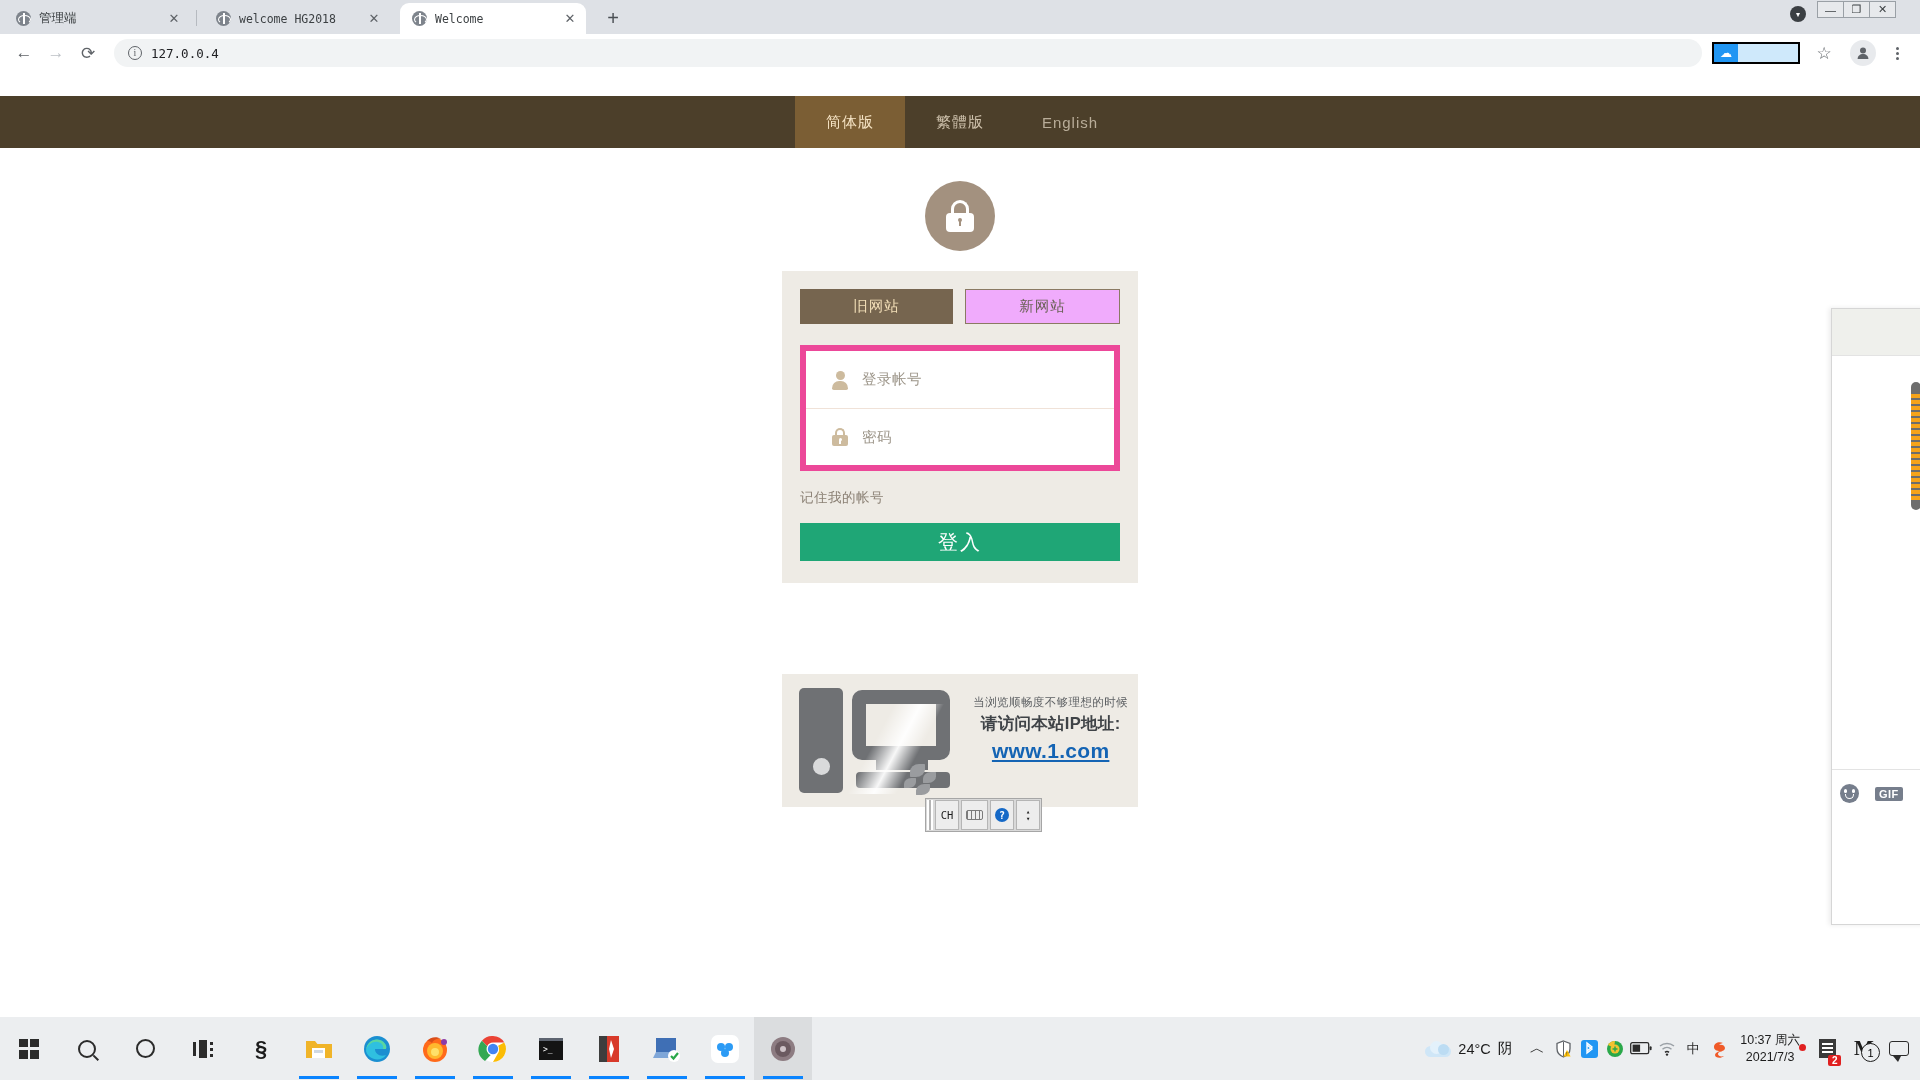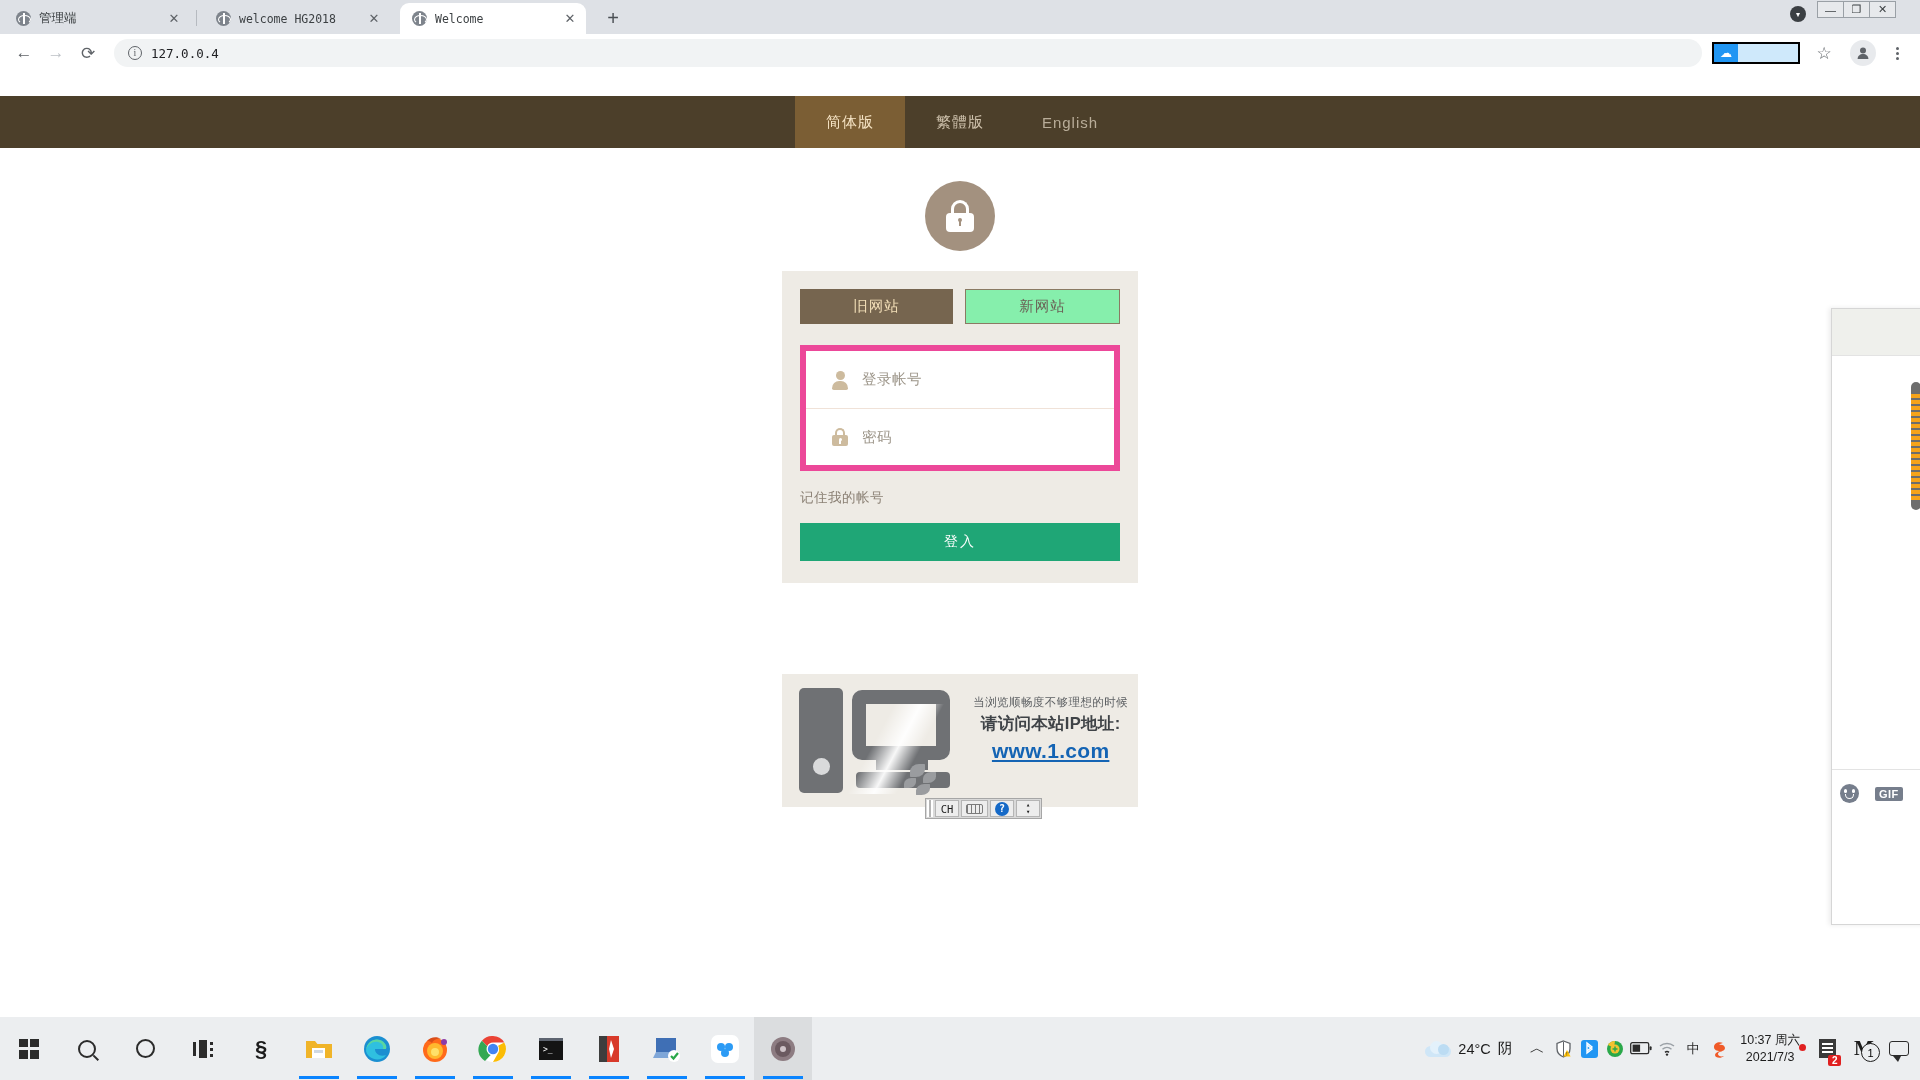--- a/index.html
+++ b/index.html
@@ -133,21 +133,21 @@
   .card {
     position: absolute; left: 782px; top: 175px; width: 356px;
     background: #eeebe5; padding: 18px 18px 22px 18px;
   }
   .tabs { display: flex; gap: 12px; }
   .site-tab {
     flex: 1; height: 35px; display: flex; align-items: center; justify-content: center;
     font-size: 14.5px; letter-spacing: 1px;
   }
   .site-tab.active { background: #76654f; color: #f3dfb8; }
-  .site-tab.idle { background: #86efac; border: 1px solid #8a7a63; color: #6b6257; }
+  .site-tab.idle { background: #f0abfc; border: 1px solid #8a7a63; color: #6b6257; }
 
   .fields { margin-top: 21px; background: #fff; border: 6px solid #ec4899; }
   .field { height: 57px; display: flex; align-items: center; padding: 0 10px 0 20px; }
   .field + .field { border-top: 1px solid #f0e2d8; }
   .field .fico { width: 28px; flex: 0 0 28px; display: flex; align-items: center; justify-content: center; }
   .field .ftext { font-size: 14.5px; color: #9c9589; margin-left: 8px; letter-spacing: .5px; }
 
   .user-ico { position: relative; width: 18px; height: 20px; }
   .user-ico .head { position: absolute; left: 5px; top: 1px; width: 9px; height: 9px;
                     border-radius: 50%; background: #cdbb9e; }
@@ -159,21 +159,21 @@
   .lock-ico .bd { position: absolute; left: 1px; top: 8px; width: 16px; height: 11px;
                   background: #cdbb9e; border-radius: 2px; }
   .lock-ico .kh2 { position: absolute; left: 7.6px; top: 11px; width: 3px; height: 3px;
                    border-radius: 50%; background: #fff; }
   .lock-ico .ks2 { position: absolute; left: 8.4px; top: 13px; width: 1.4px; height: 4px; background: #fff; }
 
   .remember { margin-top: 18px; font-size: 13.5px; color: #8b8175; letter-spacing: .5px; }
   .loginbtn {
     margin-top: 16px; height: 38px; background: #1fa676; color: #fff;
     display: flex; align-items: center; justify-content: center;
-    font-size: 14px; letter-spacing: 2px;
+    font-size: 20px; letter-spacing: 2px;
   }
 
   .banner {
     position: absolute; left: 782px; top: 578px; width: 356px; height: 133px;
     background: #eeebe5; overflow: hidden;
   }
   .banner .art { position: absolute; left: 12px; top: 10px; width: 170px; height: 113px; }
   .banner .tower { position: absolute; left: 5px; top: 4px; width: 44px; height: 105px;
                    background: #6f7174; border-radius: 5px; }
   .banner .tower .pwr { position: absolute; left: 14px; top: 70px; width: 17px; height: 17px;
@@ -191,21 +191,21 @@
   .banner .leaf {
     position: absolute; background: #9a9c9f; border-radius: 60% 5% 60% 5%;
   }
   .banner .txt { position: absolute; right: 10px; top: 21px; text-align: center; }
   .banner .l1 { font-size: 11.5px; color: #5d6063; letter-spacing: .4px; }
   .banner .l2 { font-size: 16.5px; font-weight: bold; color: #3f4347; margin-top: 3px; letter-spacing: .3px; }
   .banner .l3 { font-size: 21px; font-weight: bold; color: #1464b4; margin-top: 4px;
                 text-decoration: underline; letter-spacing: .3px; }
 
   .ime {
-    position: absolute; left: 925px; top: 702px; height: 21px;
+    position: absolute; left: 925px; top: 702px; height: 34px;
     background: #d9d9d9; border: 1px solid #a6a6a6;
     display: flex; align-items: stretch; padding: 1px;
   }
   .ime .grip { width: 6px; background: linear-gradient(90deg,#fff 0 2px,#b4b4b4 2px 4px,#fff 4px 6px); }
   .ime .cell {
     min-width: 24px; padding: 0 4px; margin-left: 2px; border: 1px solid #b5b5b5; background: #ededed;
     display: flex; align-items: center; justify-content: center;
     font-size: 10.5px; font-family: "DejaVu Sans Mono", monospace; color: #1d1d1d;
   }
   .ime .kbd { width: 17px; height: 10px; border: 1.4px solid #7b7b7b; border-radius: 2px;

